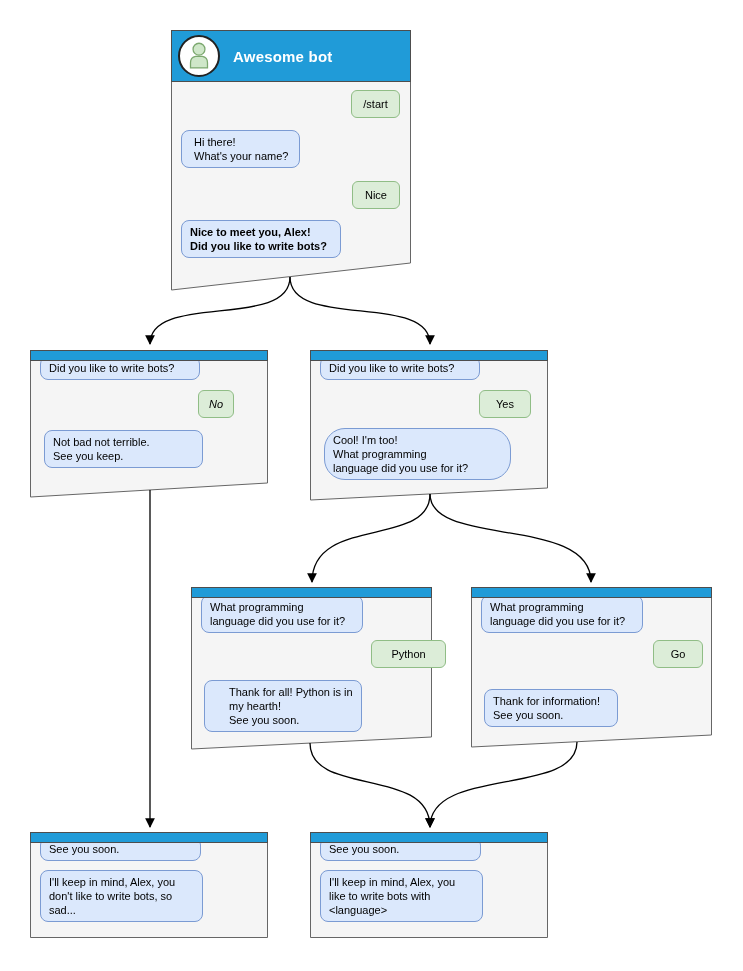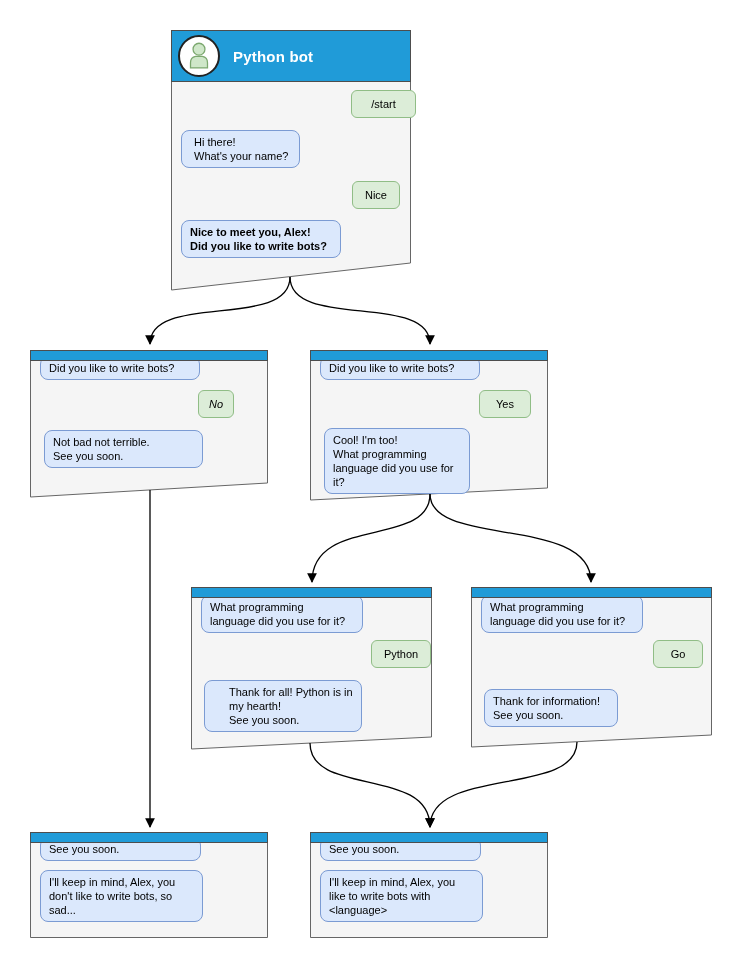--- a/index.html
+++ b/index.html
@@ -38,61 +38,61 @@
     <svg class="bg" width="240" height="261">
       <polygon points="0.5,0.5 239.5,0.5 239.5,233 0.5,260" fill="#f5f5f5" stroke="#666666" stroke-width="1"></polygon>
     </svg>
     <div class="win-header hdr-main">
       <div class="avatar">
         <svg width="34" height="34" viewBox="0 0 40 40">
           <circle cx="20" cy="12" r="7" fill="#cfe7c9" stroke="#7ca86f" stroke-width="1.5"></circle>
           <path d="M10,34 L10,28 Q10,21.5 16,20.5 L24,20.5 Q30,21.5 30,28 L30,34 Z" fill="#cfe7c9" stroke="#7ca86f" stroke-width="1.5"></path>
         </svg>
       </div>
-      <span class="win-title">Python bot</span>
+      <span class="win-title">Awesome bot</span>
     </div>
-    <div class="bubble user" style="left:180px;top:60px;width:65px;">/start</div>
+    <div class="bubble user" style="left:180px;top:60px;width:49px;">/start</div>
     <div class="bubble bot" style="left:10px;top:100px;width:119px;padding-left:12px;">Hi there!
 What's your name?</div>
     <div class="bubble user" style="left:181px;top:151px;width:48px;">Nice</div>
     <div class="bubble bot" style="left:10px;top:190px;width:160px;font-weight:bold;">Nice to meet you, Alex!
 Did you like to write bots?</div>
   </div>
 
   <div class="win" style="left:30px;top:350px;width:238px;height:148px;">
     <svg class="bg" width="238" height="148">
       <polygon points="0.5,0.5 237.5,0.5 237.5,133 0.5,147" fill="#f5f5f5" stroke="#666666" stroke-width="1"></polygon>
     </svg>
     <div class="win-header hdr-bar"></div>
     <div class="bubble bot" style="left:10px;top:6px;width:160px;z-index:1;">Did you like to write bots?</div>
     <div class="bubble user" style="left:168px;top:40px;width:36px;font-style:italic;">No</div>
     <div class="bubble bot" style="left:14px;top:80px;width:159px;">Not bad not terrible.
-See you soon.</div>
+See you keep.</div>
   </div>
 
   <div class="win" style="left:310px;top:350px;width:238px;height:151px;">
     <svg class="bg" width="238" height="151">
       <polygon points="0.5,0.5 237.5,0.5 237.5,138 0.5,150" fill="#f5f5f5" stroke="#666666" stroke-width="1"></polygon>
     </svg>
     <div class="win-header hdr-bar"></div>
     <div class="bubble bot" style="left:10px;top:6px;width:160px;z-index:1;">Did you like to write bots?</div>
     <div class="bubble user" style="left:169px;top:40px;width:52px;">Yes</div>
-    <div class="bubble bot" style="left:14px;top:78px;width:146px;">Cool! I'm too!
+    <div class="bubble bot" style="left:14px;top:78px;width:187px;border-radius:21px;">Cool! I'm too!
 What programming
 language did you use for it?</div>
   </div>
 
   <div class="win" style="left:191px;top:587px;width:241px;height:163px;">
     <svg class="bg" width="241" height="163">
       <polygon points="0.5,0.5 240.5,0.5 240.5,150 0.5,162" fill="#f5f5f5" stroke="#666666" stroke-width="1"></polygon>
     </svg>
     <div class="win-header hdr-bar"></div>
     <div class="bubble bot" style="left:10px;top:8px;width:162px;z-index:1;">What programming
 language did you use for it?</div>
-    <div class="bubble user" style="left:180px;top:53px;width:60px;">Python</div>
+    <div class="bubble user" style="left:180px;top:53px;width:75px;">Python</div>
     <div class="bubble bot" style="left:13px;top:93px;width:158px;padding-left:24px;">Thank for all! Python is in
 my hearth!
 See you soon.</div>
   </div>
 
   <div class="win" style="left:471px;top:587px;width:241px;height:161px;">
     <svg class="bg" width="241" height="161">
       <polygon points="0.5,0.5 240.5,0.5 240.5,148 0.5,160" fill="#f5f5f5" stroke="#666666" stroke-width="1"></polygon>
     </svg>
     <div class="win-header hdr-bar"></div>

